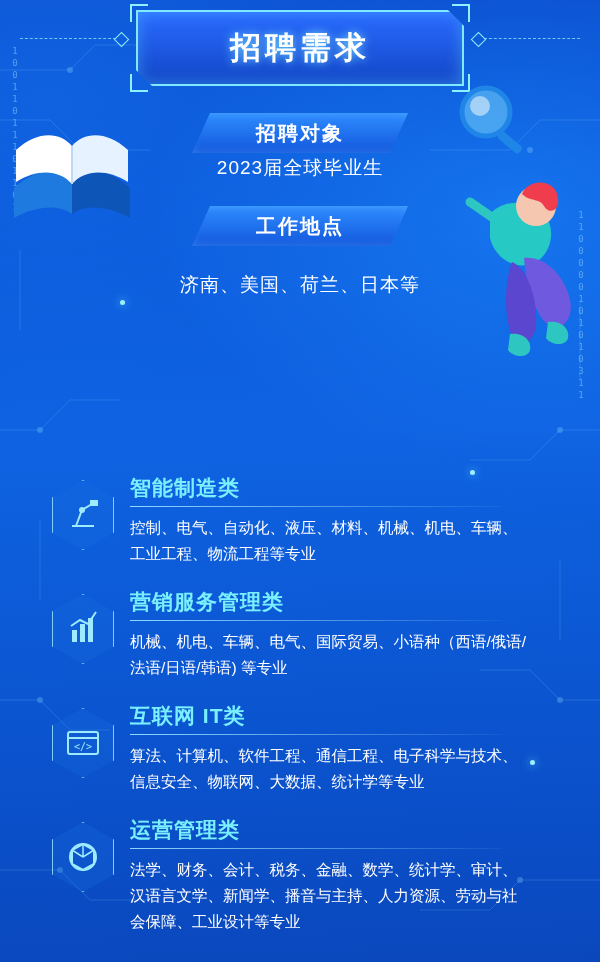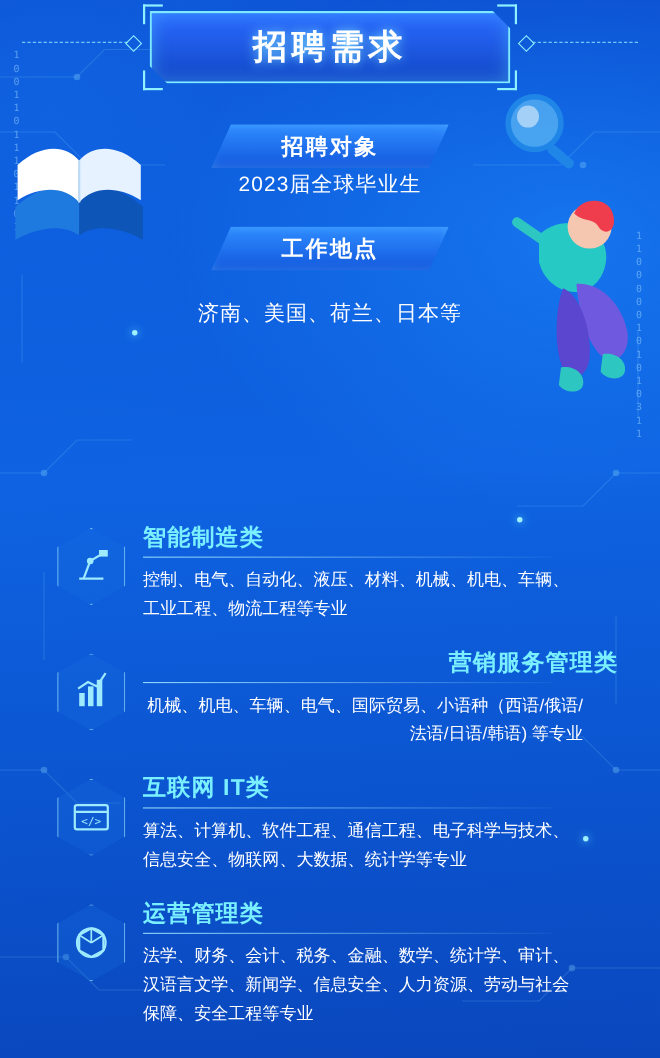--- a/index.html
+++ b/index.html
@@ -45,21 +45,21 @@
   .vcode.left { left: 10px; top: 46px; }
   .vcode.right { right: 14px; top: 210px; }
 
   
   .title-wrap {
     position: absolute;
     left: 50%;
     top: 10px;
     transform: translateX(-50%);
     width: 328px;
-    height: 66px;
+    height: 76px;
   }
   .title-frame {
     position: absolute;
     inset: 0;
     background: linear-gradient(180deg, #2a6bff 0%, #1247c6 100%);
     border: 2px solid #7fe9ff;
     box-shadow: 0 0 14px rgba(90,220,255,0.7), inset 0 0 16px rgba(80,190,255,0.5);
     clip-path: polygon(16px 0, calc(100% - 16px) 0, 100% 16px, 100% 100%, calc(100% - 16px) 100%, 16px 100%, 0 calc(100% - 16px), 0 0);
   }
   .title-text {
@@ -319,21 +319,21 @@
         <rect x="38" y="20" width="8" height="6" fill="#9eeaff"></rect>
       </svg>
     </div>
     <div class="cat-body">
       <div class="cat-title">智能制造类</div>
       <div class="cat-rule"></div>
       <div class="cat-desc">控制、电气、自动化、液压、材料、机械、机电、车辆、工业工程、物流工程等专业</div>
     </div>
   </div>
 
-  <div class="cat" style="top:588px;text-align:right;">
+  <div class="cat" style="top:588px;">
     <div class="cat-icon">
       <div class="hexbox"></div>
       <svg width="62" height="70" viewBox="0 0 62 70" style="position:absolute;left:0;top:0">
         <rect x="20" y="36" width="5" height="12" fill="#9eeaff"></rect>
         <rect x="28" y="30" width="5" height="18" fill="#9eeaff"></rect>
         <rect x="36" y="24" width="5" height="24" fill="#9eeaff"></rect>
         <path d="M19 32 L28 26 L36 30 L44 18" stroke="#9eeaff" stroke-width="2" fill="none"></path>
       </svg>
     </div>
     <div class="cat-body">
@@ -364,17 +364,17 @@
       <div class="hexbox"></div>
       <svg width="62" height="70" viewBox="0 0 62 70" style="position:absolute;left:0;top:0">
         <circle cx="31" cy="35" r="13" fill="none" stroke="#9eeaff" stroke-width="2"></circle>
         <path d="M31 22 L42 28 V42 L31 48 L20 42 V28 Z" fill="none" stroke="#9eeaff" stroke-width="2"></path>
         <path d="M31 22 V35 M31 35 L20 28 M31 35 L42 28" stroke="#9eeaff" stroke-width="1.5"></path>
       </svg>
     </div>
     <div class="cat-body">
       <div class="cat-title">运营管理类</div>
       <div class="cat-rule"></div>
-      <div class="cat-desc">法学、财务、会计、税务、金融、数学、统计学、审计、汉语言文学、新闻学、信息安全、人力资源、劳动与社会保障、安全工程等专业</div>
+      <div class="cat-desc">法学、财务、会计、税务、金融、数学、统计学、审计、汉语言文学、新闻学、播音与主持、人力资源、劳动与社会保障、工业设计等专业</div>
     </div>
   </div>
 
 </div>
 
 </body></html>

